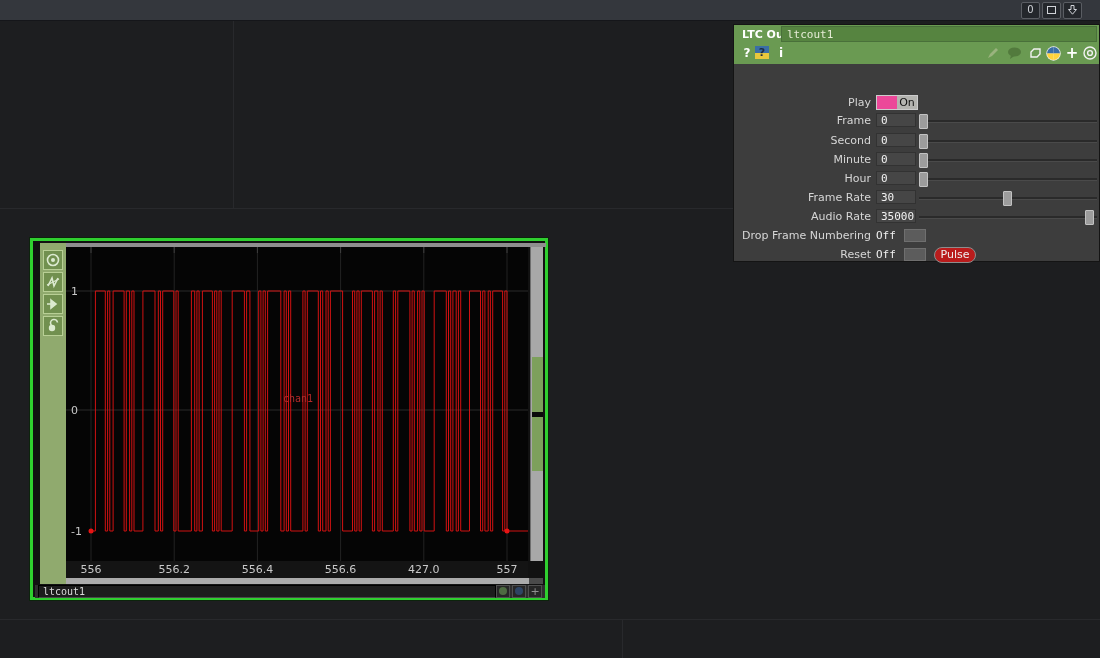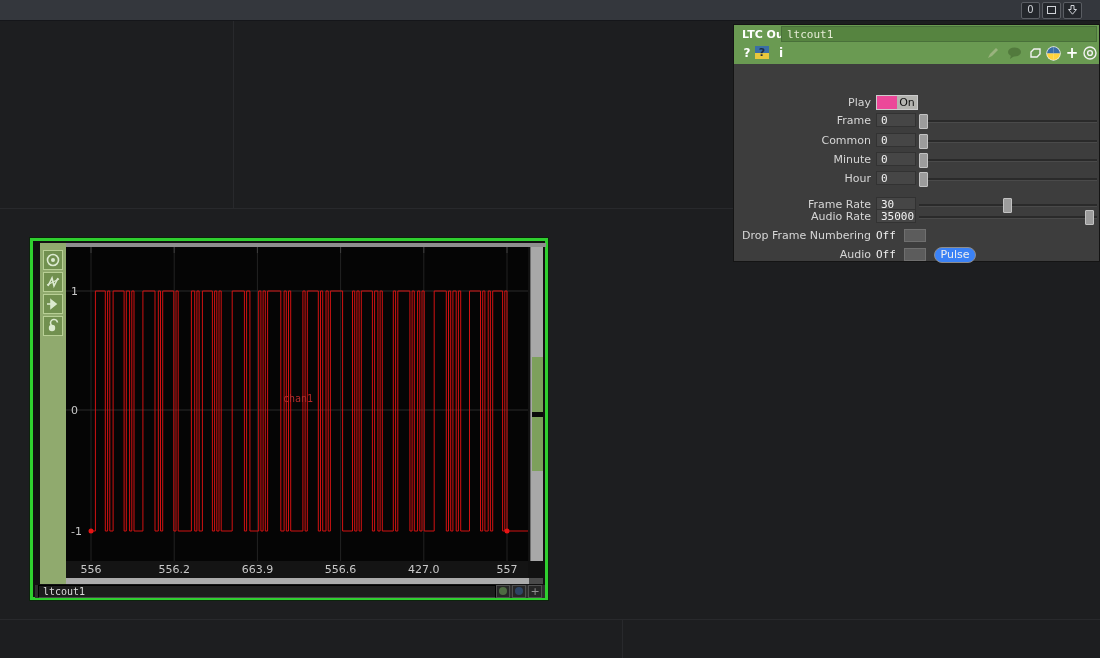--- a/index.html
+++ b/index.html
@@ -29,21 +29,21 @@
   .plabel{position:absolute;left:0;top:1px;width:137px;text-align:right;font-size:11px;color:#d6d6d6;}
   .pfield{position:absolute;left:142px;top:0;width:40px;height:14px;background:#464646;border:1px solid #323232;
     color:#f2f2f2;font-family:"DejaVu Sans Mono",monospace;font-size:11px;line-height:13px;padding-left:4px;box-sizing:border-box;}
   .ptrack{position:absolute;left:185px;top:7px;width:178px;height:2px;background:#2a2a2a;border-bottom:1px solid #4a4a4a;}
   .phandle{position:absolute;top:1px;width:7px;height:13px;background:#9c9c9c;border:1px solid #c2c2c2;border-radius:1px;}
   .ptoggle{position:absolute;left:142px;top:0;width:42px;height:15px;border:1px solid #cccccc;box-sizing:border-box;background:#ec4899;}
   .ptoggle .on{position:absolute;right:0;top:0;width:20px;height:13px;background:#b4b4b0;color:#111;
     font-size:11px;text-align:center;line-height:13px;}
   .offval{position:absolute;left:142px;top:1px;width:26px;font-size:11px;color:#f0f0f0;font-family:"DejaVu Sans Mono",monospace;}
   .togglebox{position:absolute;left:170px;top:1px;width:22px;height:13px;background:#5c5c5c;border:1px solid #6f6f6f;box-sizing:border-box;}
-  .pulsebtn{position:absolute;left:200px;top:0;width:42px;height:16px;background:#3b82f6;border:1px solid #8d8d8d;
+  .pulsebtn{position:absolute;left:200px;top:0;width:42px;height:16px;background:#b91c1c;border:1px solid #8d8d8d;
     color:#efefef;font-size:11px;text-align:center;line-height:14px;box-sizing:border-box;border-radius:8px;}
 
   
   #viewer{left:30px;top:238px;width:518px;height:362px;background:#111;border:3px solid #2fcf2f;box-sizing:border-box;
     outline:1px solid #0c230c;}
   #flagstrip{position:absolute;left:7px;top:2px;width:26px;height:341px;background:#90aa6e;}
   .flagbox{position:absolute;left:3px;width:20px;height:20px;background:#71904f;border:1px solid #b8cf95;box-sizing:border-box;}
   #plot-topbar{position:absolute;left:33px;top:2px;width:480px;height:4px;background:#8f8f8f;}
   #plot{position:absolute;left:33px;top:6px;width:462px;height:314px;background:#050505;}
   #vscroll{position:absolute;left:497px;top:6px;width:13px;height:314px;background:#a8a8a8;border-left:1px solid #6e6e6e;box-sizing:border-box;}
@@ -138,21 +138,21 @@
         </svg>
     </div>
     <div id="vscroll">
       <div id="vthumb">
         <div id="vthumb-div"></div>
       </div>
     </div>
     <div id="xlabels">
         <span class="xlab" style="left: 25px;">556</span>
         <span class="xlab" style="left: 108.2px;">556.2</span>
-        <span class="xlab" style="left: 191.4px;">663.9</span>
+        <span class="xlab" style="left: 191.4px;">556.4</span>
         <span class="xlab" style="left: 274.6px;">556.6</span>
         <span class="xlab" style="left: 357.8px;">427.0</span>
         <span class="xlab" style="left: 441px;">557</span>
       </div>
     <div id="hscroll">
       <div id="hscroll-cap"></div>
     </div>
     <div id="namebar">
       <div id="namefield">ltcout1</div>
       <div class="nbtn" style="right:35px;">
@@ -224,56 +224,56 @@
             <div class="on">On</div>
           </div>
         </div>
         <div class="prow" style="top: 72px; margin-top: 16px;">
           <div class="plabel">Frame</div>
           <div class="pfield">0</div>
           <div class="ptrack"></div>
           <div class="phandle" style="left: 185px;"></div>
         </div>
         <div class="prow" style="top: 108px;">
-          <div class="plabel">Common</div>
+          <div class="plabel">Second</div>
           <div class="pfield">0</div>
           <div class="ptrack"></div>
           <div class="phandle" style="left: 185px;"></div>
         </div>
         <div class="prow" style="top: 127px;">
           <div class="plabel">Minute</div>
           <div class="pfield">0</div>
           <div class="ptrack"></div>
           <div class="phandle" style="left: 185px;"></div>
         </div>
         <div class="prow" style="top: 146px;">
           <div class="plabel">Hour</div>
           <div class="pfield">0</div>
           <div class="ptrack"></div>
           <div class="phandle" style="left: 185px;"></div>
         </div>
-        <div class="prow" style="top: 172px;">
+        <div class="prow" style="top: 165px;">
           <div class="plabel">Frame Rate</div>
           <div class="pfield">30</div>
           <div class="ptrack"></div>
           <div class="phandle" style="left: 268.79px;"></div>
         </div>
         <div class="prow" style="top: 184px;">
           <div class="plabel">Audio Rate</div>
           <div class="pfield">35000</div>
           <div class="ptrack"></div>
           <div class="phandle" style="left: 350.87px;"></div>
         </div>
         <div class="prow" style="top: 203px;">
           <div class="plabel">Drop Frame Numbering</div>
           <div class="offval">Off</div>
           <div class="togglebox"></div>
         </div>
         <div class="prow" style="top: 222px;">
-          <div class="plabel">Audio</div>
+          <div class="plabel">Reset</div>
           <div class="offval">Off</div>
           <div class="togglebox"></div>
           <div class="pulsebtn">Pulse</div>
         </div>
       </div>
   </div>
 
 </div>
 
 </body></html>

